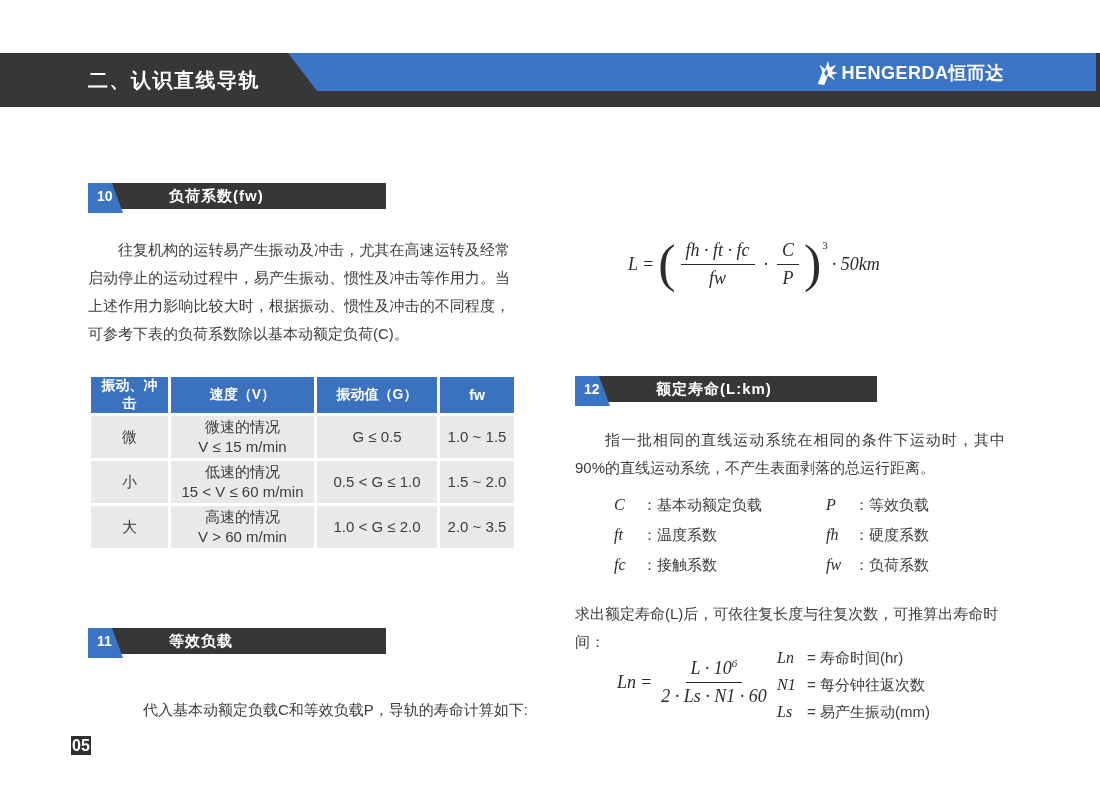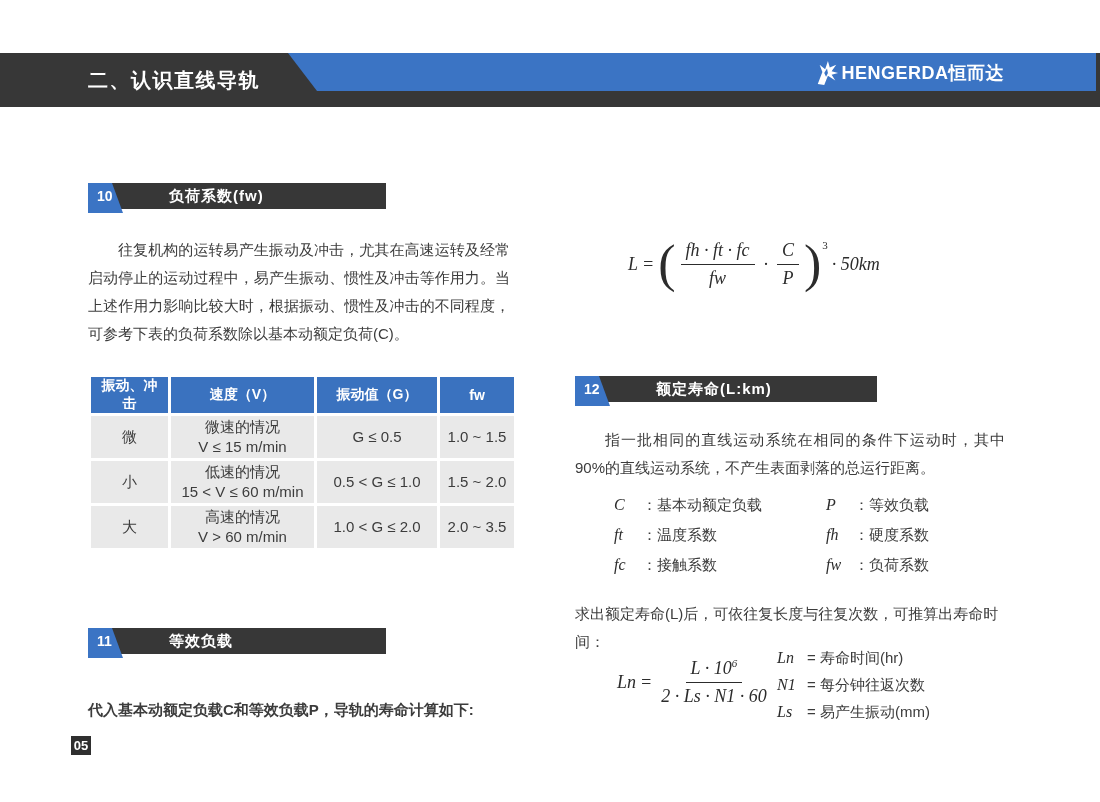--- a/index.html
+++ b/index.html
@@ -54,21 +54,21 @@
     grid-template-columns:212px 212px; row-gap:4px; }
   .def-item { line-height:26px; font-size:15px; white-space:nowrap; }
   .sym { display:inline-block; min-width:28px; font-family:"Liberation Serif","DejaVu Serif",serif;
     font-style:italic; font-size:16px; color:#2c2c2c; }
   .legend { position:absolute; left:777px; top:644px; }
   .legend-item { line-height:27px; font-size:15px; white-space:nowrap; }
   .legend-item .sym { min-width:30px; }
 
   
   .page-badge { position:absolute; left:71px; top:736px; width:20px; height:19px; background:#2f2f2f;
-    color:#fff; font-size:13px; font-weight:bold; text-align:center; line-height:19px; }
+    color:#fff; font-size:16px; font-weight:bold; text-align:center; line-height:19px; }
 </style>
 </head>
 <body>
 
 <div class="page">
 
   <div class="top-band">
     <div class="blue-strip">
       <div class="brand">
         <span style="display:inline-flex;">
@@ -195,17 +195,17 @@
     <div class="legend-item">
       <span class="sym">Ls</span><span>= 易产生振动(mm)</span>
     </div>
   </div>
 
   <div class="sec" style="left:88px; top:628px; width:298px;">
     <div class="sec-num">11</div>
     <div class="sec-bar">等效负载</div>
   </div>
 
-  <div class="para" style="left:88px; top:696px; width:440px; text-align:left;font-weight:bold;">代入基本动额定负载C和等效负载P，导轨的寿命计算如下:</div>
+  <div class="para" style="left:88px; top:696px; width:440px; text-align:right;">代入基本动额定负载C和等效负载P，导轨的寿命计算如下:</div>
 
   <div class="page-badge">05</div>
 
 </div>
 
 </body></html>

